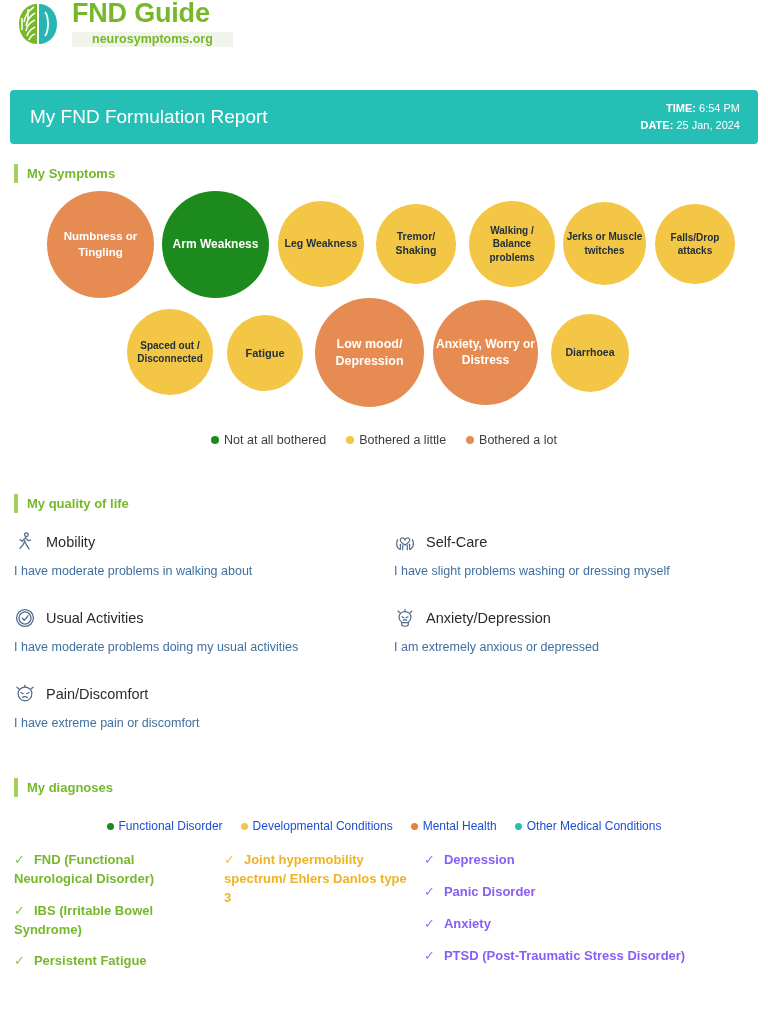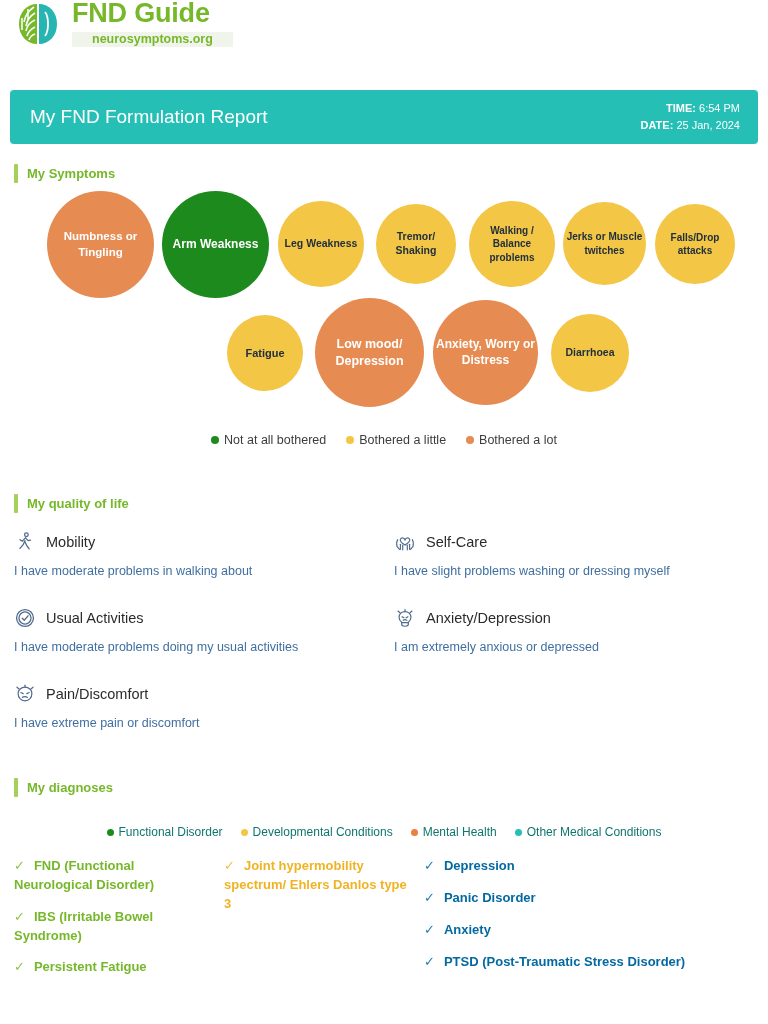--- a/index.html
+++ b/index.html
@@ -140,23 +140,23 @@
     font-size: 12.5px;
     color: #3f6fa0;
   }
 
   
   .dx-section { position: absolute; left: 14px; top: 778px; width: 740px; }
   .dx-legend {
     display: flex;
     justify-content: center;
     gap: 18px;
-    margin-top: 28px;
+    margin-top: 22px;
     font-size: 12px;
-    color: #0f766e;
+    color: #1d4ed8;
   }
   .dx-grid {
     margin-top: 18px;
     display: grid;
     grid-template-columns: 200px 190px 1fr;
     column-gap: 10px;
   }
   .dx-col { display: flex; flex-direction: column; gap: 13px; }
   .dx-item {
     font-size: 13px;
@@ -165,21 +165,21 @@
     text-indent: 0;
   }
   .dx-check {
     font-weight: normal;
     opacity: .85;
     margin-right: 9px;
     font-size: 13px;
   }
   .c-green  { color: #76b82a; }
   .c-yellow { color: #f0b323; }
-  .c-orange { color: #0369a1; }
+  .c-orange { color: #8b5cf6; }
 </style>
 </head>
 <body>
 
 <div class="logo-bar">
   <div class="logo-mark">
     <svg width="48" height="48" viewBox="0 0 48 48">
       <path d="M23 4 C13 4 5 12 5 24 C5 36 13 44 23 44 Z" fill="#76b82a"></path>
       <g stroke="#ffffff" stroke-width="1.6" fill="none" opacity="0.95">
         <path d="M20 7 C14 11 11 16 10 22"></path>
@@ -217,20 +217,21 @@
 <div class="symptoms-section">
   <div class="section-title">My Symptoms</div>
   <div class="bubbles" id="bubbles">
       <div class="bubble" style="width: 107px; height: 107px; left: 33px; top: 0px; background: rgb(230, 139, 82); color: rgb(255, 255, 255); font-size: 11.5px;">Numbness or Tingling</div>
       <div class="bubble" style="width: 107px; height: 107px; left: 148px; top: 0px; background: rgb(28, 138, 28); color: rgb(255, 255, 255); font-size: 12px;">Arm Weakness</div>
       <div class="bubble" style="width: 86px; height: 86px; left: 264px; top: 10px; background: rgb(243, 198, 70); color: rgb(34, 48, 60); font-size: 10.5px;">Leg Weakness</div>
       <div class="bubble" style="width: 80px; height: 80px; left: 362px; top: 13px; background: rgb(243, 198, 70); color: rgb(34, 48, 60); font-size: 10.5px;">Tremor/ Shaking</div>
       <div class="bubble" style="width: 86px; height: 86px; left: 455px; top: 10px; background: rgb(243, 198, 70); color: rgb(34, 48, 60); font-size: 10px;">Walking / Balance problems</div>
       <div class="bubble" style="width: 83px; height: 83px; left: 549px; top: 11px; background: rgb(243, 198, 70); color: rgb(34, 48, 60); font-size: 10px;">Jerks or Muscle twitches</div>
       <div class="bubble" style="width: 80px; height: 80px; left: 641px; top: 13px; background: rgb(243, 198, 70); color: rgb(34, 48, 60); font-size: 10px;">Falls/Drop attacks</div>
+      <div class="bubble" style="width: 86px; height: 86px; left: 113px; top: 118px; background: rgb(243, 198, 70); color: rgb(34, 48, 60); font-size: 10px;">Spaced out / Disconnected</div>
       <div class="bubble" style="width: 76px; height: 76px; left: 213px; top: 124px; background: rgb(243, 198, 70); color: rgb(34, 48, 60); font-size: 11px;">Fatigue</div>
       <div class="bubble" style="width: 109px; height: 109px; left: 301px; top: 107px; background: rgb(230, 139, 82); color: rgb(255, 255, 255); font-size: 12.5px;">Low mood/ Depression</div>
       <div class="bubble" style="width: 105px; height: 105px; left: 419px; top: 109px; background: rgb(230, 139, 82); color: rgb(255, 255, 255); font-size: 12px;">Anxiety, Worry or Distress</div>
       <div class="bubble" style="width: 78px; height: 78px; left: 537px; top: 123px; background: rgb(243, 198, 70); color: rgb(34, 48, 60); font-size: 10.5px;">Diarrhoea</div>
     </div>
   <div class="legend" id="symptom-legend">
       <div class="legend-item">
         <span class="dot" style="background: rgb(28, 138, 28);"></span>
         <span>Not at all bothered</span>
       </div>

